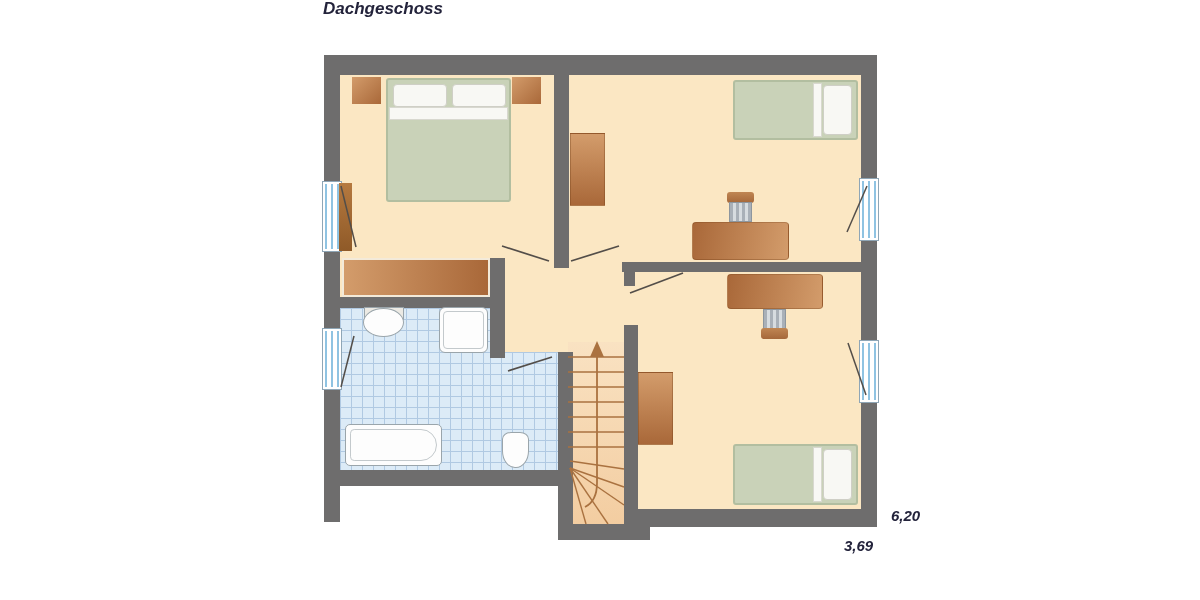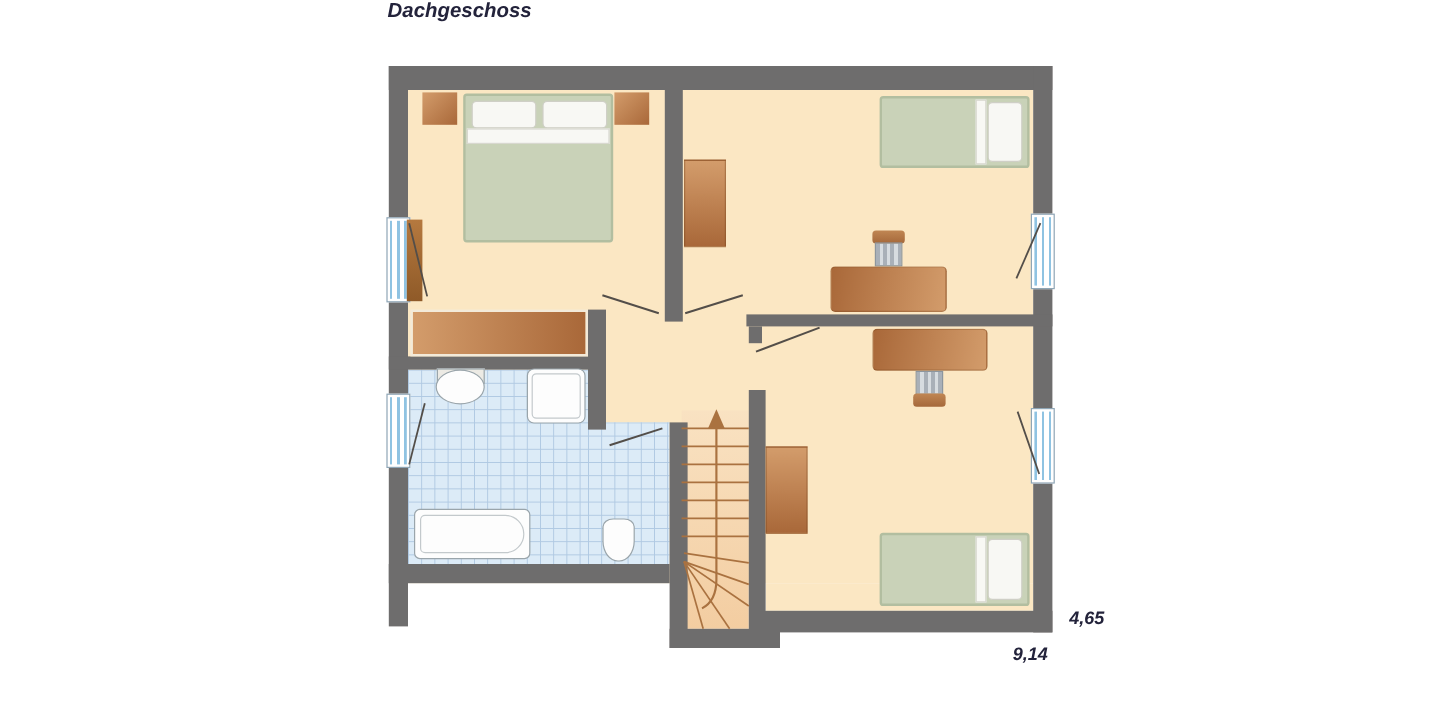--- a/index.html
+++ b/index.html
@@ -40,22 +40,22 @@
   .title{color:var(--text);font-size:17px;font-weight:600;line-height:18px;}
   .dim{color:var(--text);font-size:15px;font-weight:600;}
   svg.overlay{position:absolute;left:0;top:0;pointer-events:none;}
 </style>
 </head>
 <body>
 
 <div class="canvas">
 
   <div class="abs title" style="left:323px;top:0px;">Dachgeschoss</div>
-  <div class="abs dim" style="left:891px;top:507px;">4,65</div>
-  <div class="abs dim" style="left:844px;top:537px;">9,14</div>
+  <div class="abs dim" style="left:891px;top:507px;">6,20</div>
+  <div class="abs dim" style="left:844px;top:537px;">3,69</div>
 
   <div class="abs" style="left:0;top:0;width:1200px;height:600px;">
 
     <div class="abs floor" style="left:340px;top:75px;width:521px;height:411px;"></div>
     <div class="abs floor" style="left:638px;top:486px;width:223px;height:23px;"></div>
     <div class="abs tiles" style="left:340px;top:308px;width:150px;height:162px;"></div>
     <div class="abs tiles" style="left:490px;top:352px;width:68px;height:118px;"></div>
     <div class="abs stairs" style="left:568px;top:342px;width:56px;height:182px;"></div>
 
     <div class="abs wall" style="left:324px;top:55px;width:553px;height:20px;"></div>

